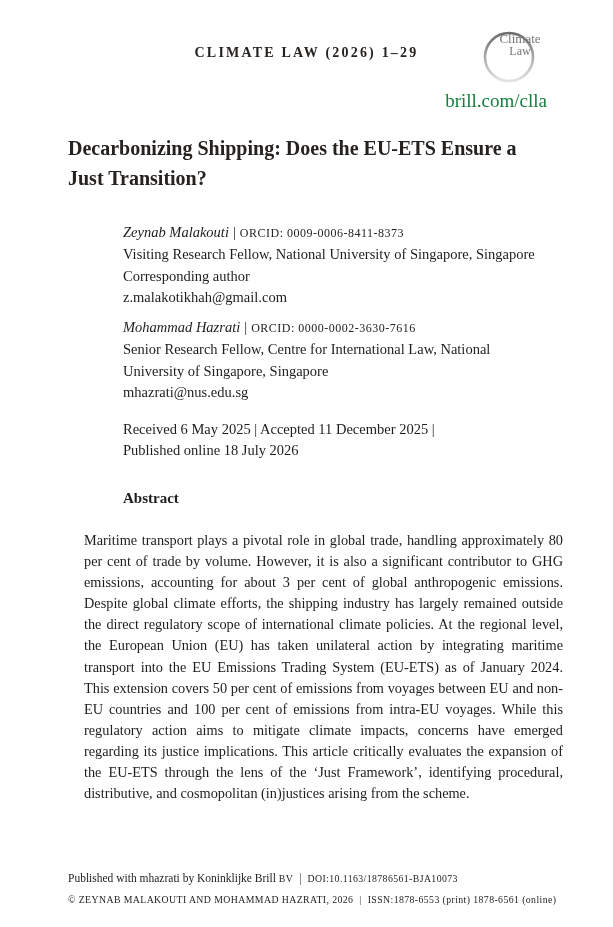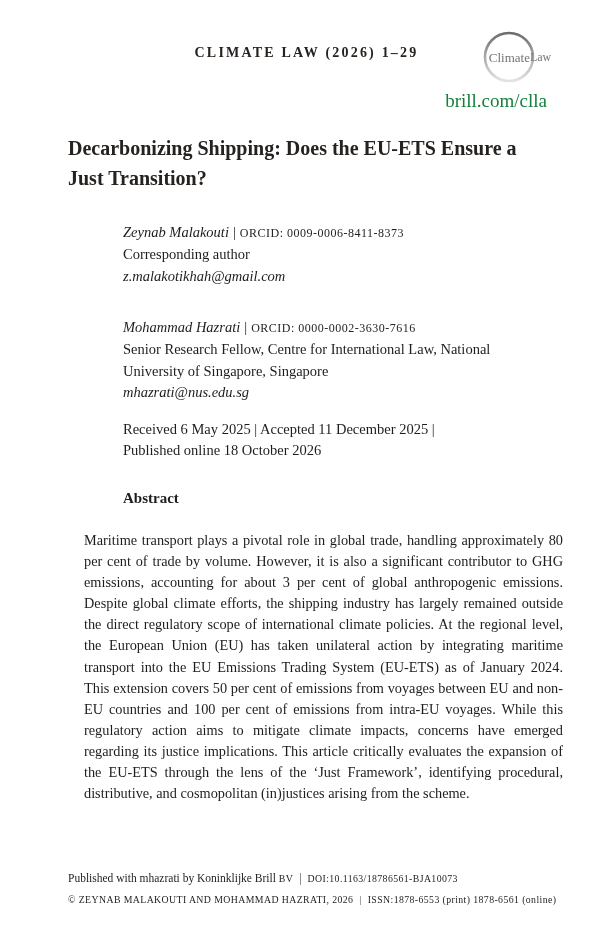--- a/index.html
+++ b/index.html
@@ -29,21 +29,21 @@
     font-size:14px; font-weight:700; letter-spacing:2.2px;
     color:#26221f;
   }
   .journal-brand {
     position:absolute; right:66px; top:31px; width:76px;
     display:flex; flex-direction:column; align-items:center;
   }
   .seal { position:relative; width:52px; height:52px; }
   .seal-text {
     position:absolute; inset:0;
-    display:flex; flex-direction:row; align-items:center; justify-content:center;
+    display:flex; flex-direction:column; align-items:center; 
     color:#757575; line-height:13px; padding-top:1px;margin-left:22px;
   }
   .seal-line1 { font-size:13px; }
   .seal-line2 { font-size:12px; }
   .site-url {
     margin-top:7px; font-size:19px; color:#15803d;
     align-self:flex-end; white-space:nowrap;text-align:center;
   }
 
   
@@ -58,21 +58,21 @@
     font-size:14.5px; line-height:21.3px;
   }
   .author-1 { top:222px; }
   .author-2 { top:317px; }
   .history-block { top:419px; }
   .author-name { font-style:italic; }
   .orcid {
     font-size:12px; letter-spacing:0.5px; color:#26221f;margin-top:44px;
   }
   .sep { padding:0 4px; }
-  .author-email { font-style:italic; }
+  .author-email { }
 
   
   .abstract-heading {
     position:absolute; left:123px; top:490px;
     font-size:15px; font-weight:700;
   }
   .abstract-body {
     position:absolute; left:84px; top:530px; width:479px;
     font-size:14.3px; line-height:21.1px;
     text-align:justify;
@@ -118,33 +118,34 @@
     <div class="site-url">brill.com/clla</div>
   </div>
 
   <div class="title-block">
     <div>Decarbonizing Shipping: Does the EU-ETS Ensure a</div>
     <div>Just Transition?</div>
   </div>
 
   <div class="author-block author-1">
     <div><span class="author-name">Zeynab Malakouti</span><span class="sep">|</span><span class="orcid">ORCID: 0009-0006-8411-8373</span></div>
+    <div>Visiting Research Fellow, National University of Singapore, Singapore</div>
     <div>Corresponding author</div>
     <div class="author-email">z.malakotikhah@gmail.com</div>
   </div>
 
   <div class="author-block author-2">
     <div><span class="author-name">Mohammad Hazrati</span><span class="sep">|</span><span class="orcid">ORCID: 0000-0002-3630-7616</span></div>
     <div>Senior Research Fellow, Centre for International Law, National University of Singapore, Singapore</div>
     <div class="author-email">mhazrati@nus.edu.sg</div>
   </div>
 
   <div class="history-block">
     <div>Received 6 May 2025 | Accepted 11 December 2025 |</div>
-    <div>Published online 18 October 2026</div>
+    <div>Published online 18 July 2026</div>
   </div>
 
   <div class="abstract-heading">Abstract</div>
   <div class="abstract-body">Maritime transport plays a pivotal role in global trade, handling approximately 80 per cent of trade by volume. However, it is also a significant contributor to GHG emissions, accounting for about 3 per cent of global anthropogenic emissions. Despite global climate efforts, the shipping industry has largely remained outside the direct regulatory scope of international climate policies. At the regional level, the European Union (EU) has taken unilateral action by integrating maritime transport into the EU Emissions Trading System (EU-ETS) as of January 2024. This extension covers 50 per cent of emissions from voyages between EU and non-EU countries and 100 per cent of emissions from intra-EU voyages. While this regulatory action aims to mitigate climate impacts, concerns have emerged regarding its justice implications. This article critically evaluates the expansion of the EU-ETS through the lens of the ‘Just Framework’, identifying procedural, distributive, and cosmopolitan (in)justices arising from the scheme.</div>
 
   <div class="footer">
     <div class="footer-line1"><span>Published with mhazrati by Koninklijke Brill</span>&nbsp;<span class="footer-sc">BV</span><span class="sep">|</span><span class="footer-sc">DOI:10.1163/18786561-BJA10073</span></div>
     <div class="footer-line2"><span>© ZEYNAB MALAKOUTI AND MOHAMMAD HAZRATI, 2026</span><span class="sep">|</span><span>ISSN:1878-6553 (print) 1878-6561 (online)</span></div>
   </div>
 

